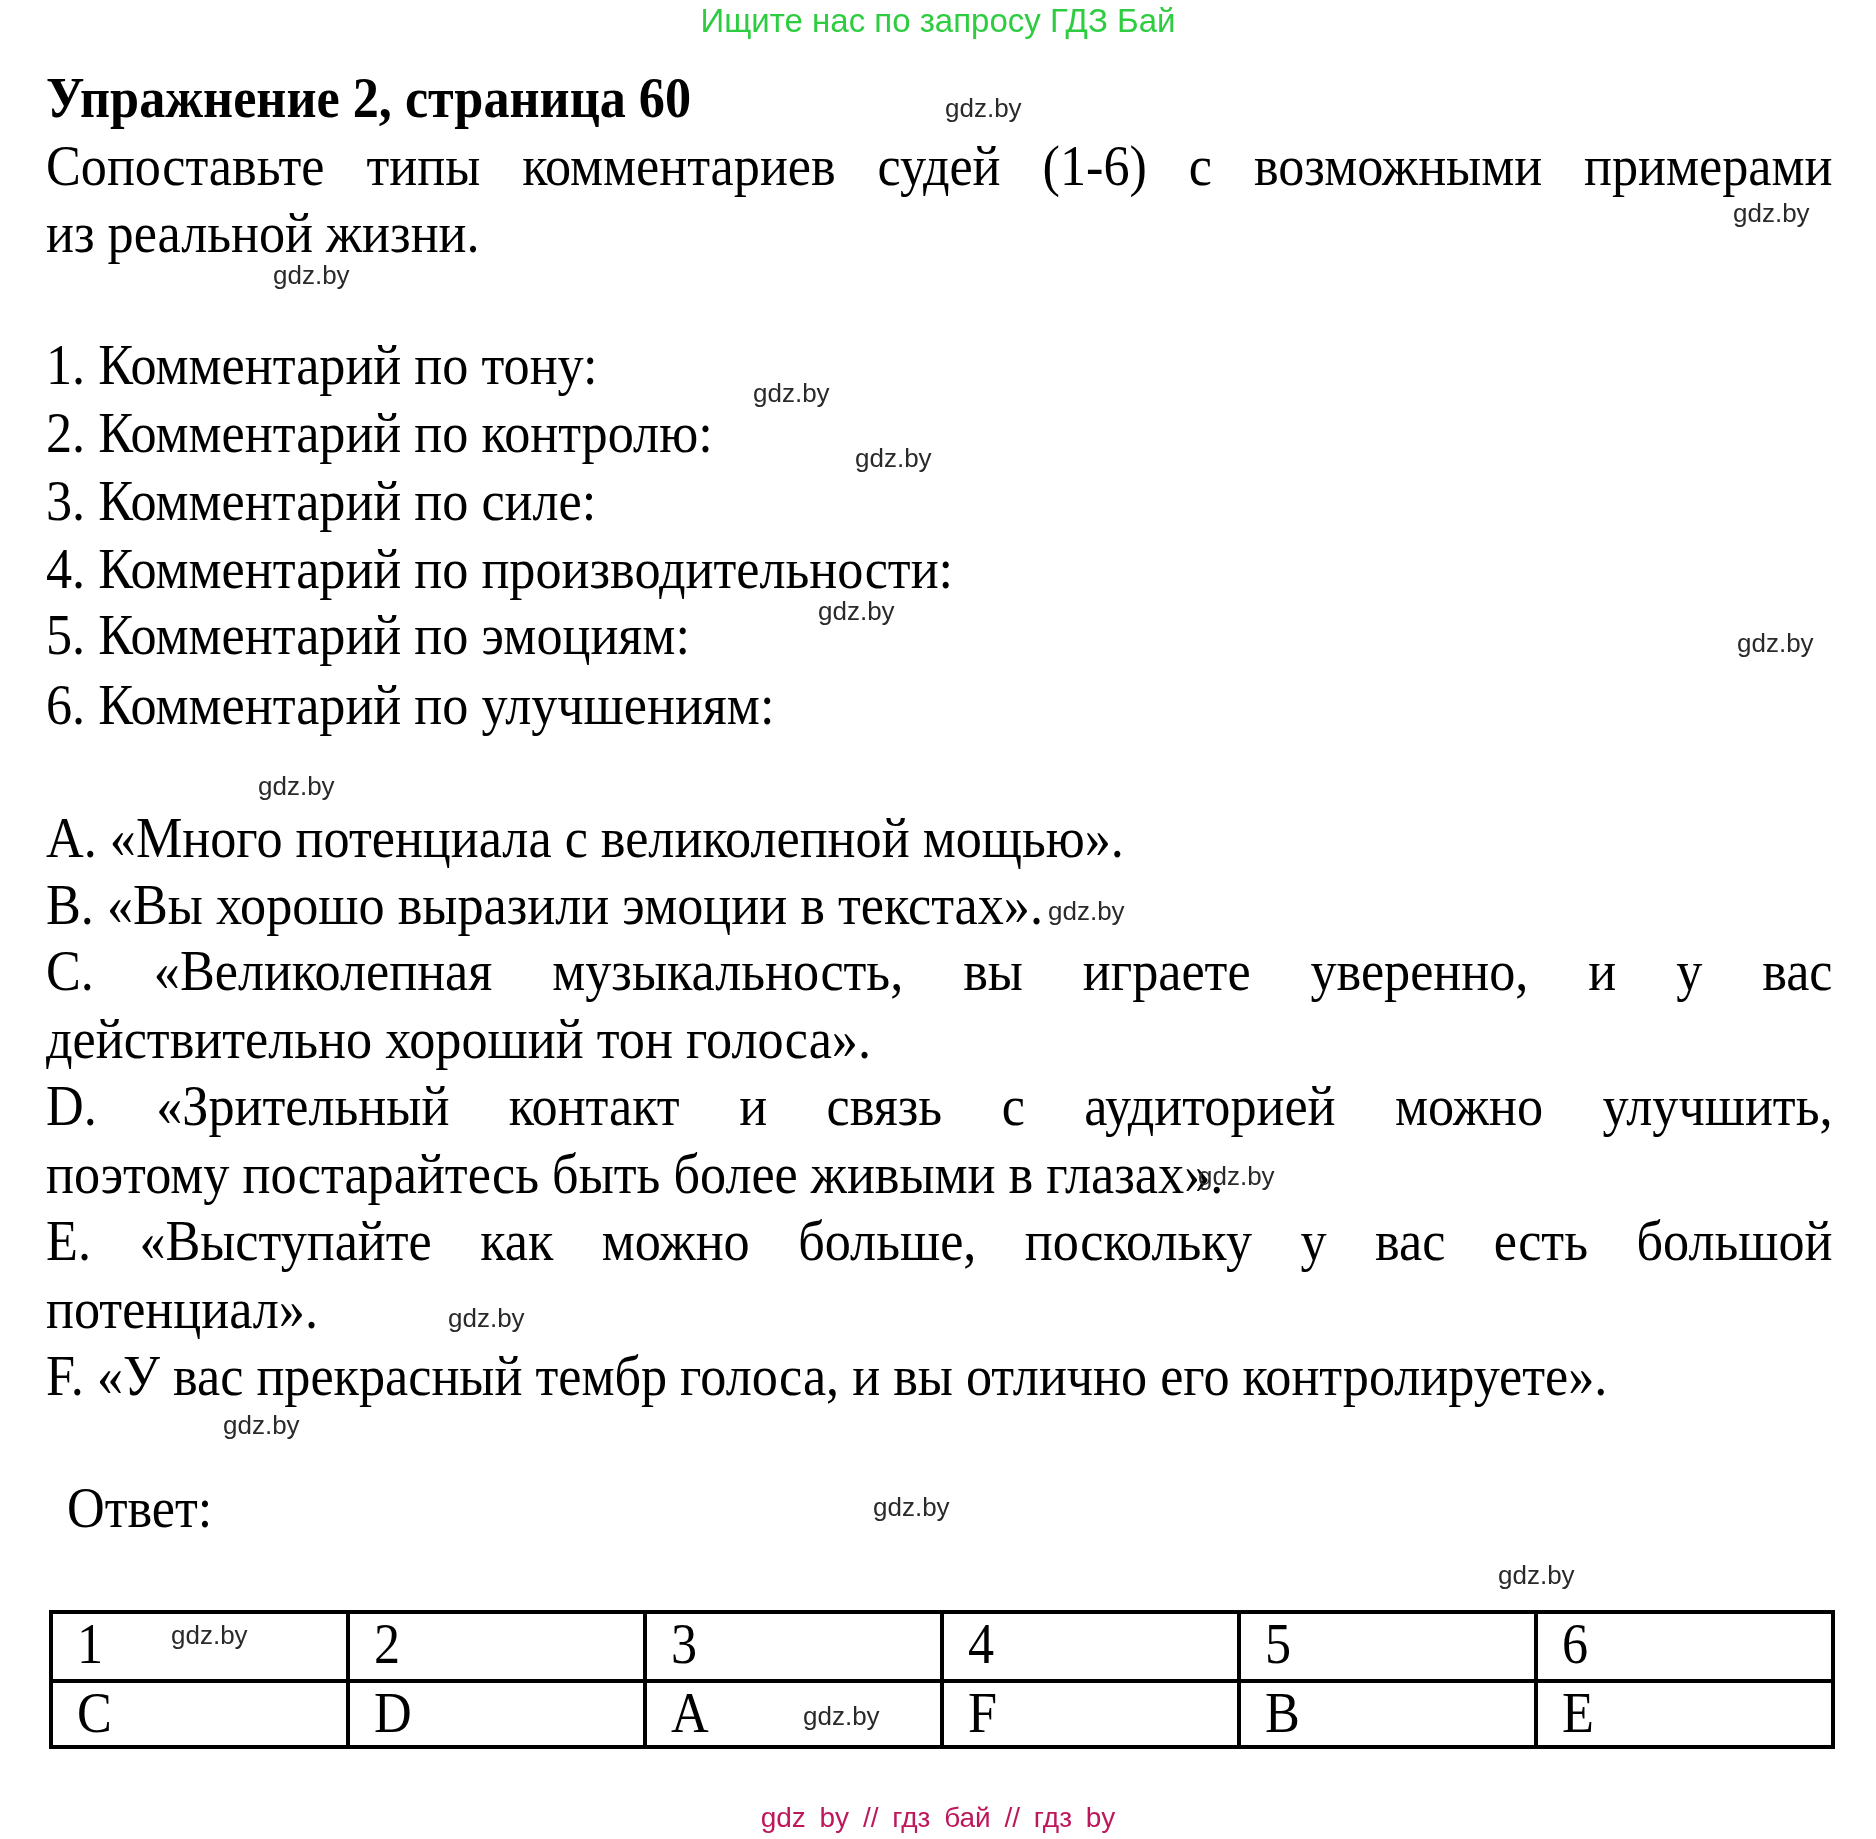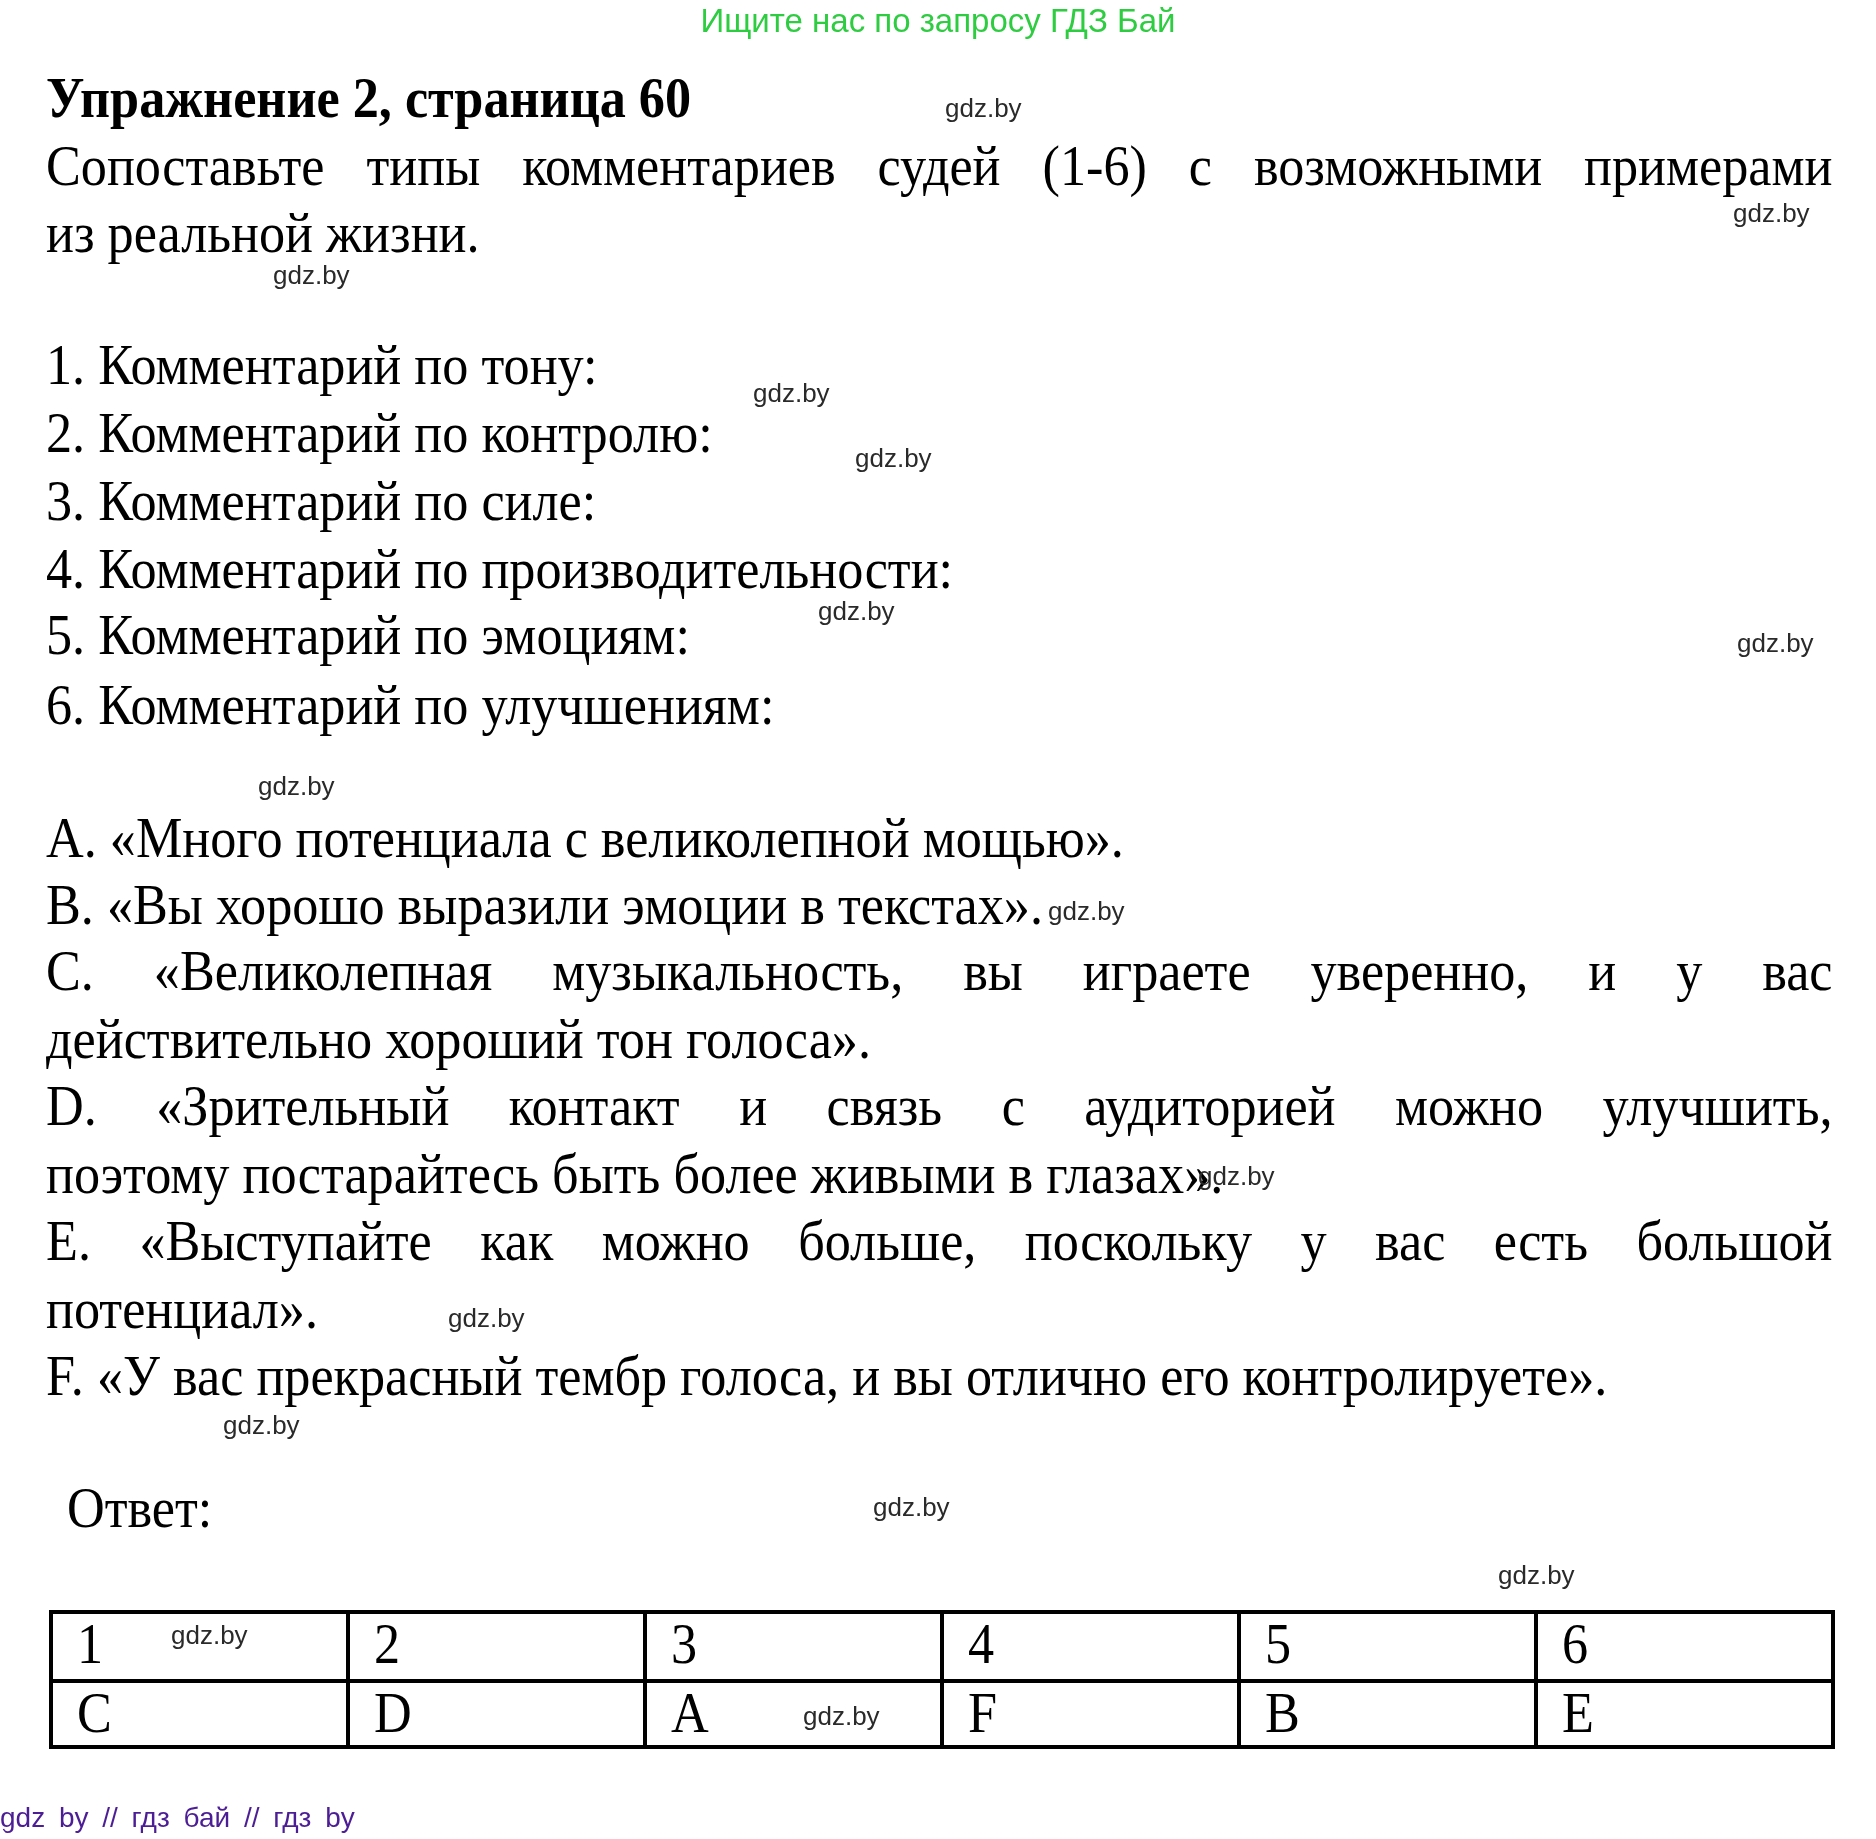--- a/index.html
+++ b/index.html
@@ -62,24 +62,25 @@
     font-family:"Liberation Serif", serif;
     font-size:58px;
     line-height:1;
     color:#000000;
     transform:scaleX(0.9);
     transform-origin:0 0;
     white-space:nowrap;
   }
   .footer{
     width:100%;
+    text-align:center;
     font-family:"Liberation Sans", sans-serif;
     font-size:28px;
     line-height:1;
-    color:#4c1d95;
+    color:#be185d;
     word-spacing:6px;
   }
 </style>
 </head>
 <body>
 
 <div id="page">
 
   <div class="abs promo" style="top:4px;left:0;">Ищите нас по запросу ГДЗ Бай</div>
 

